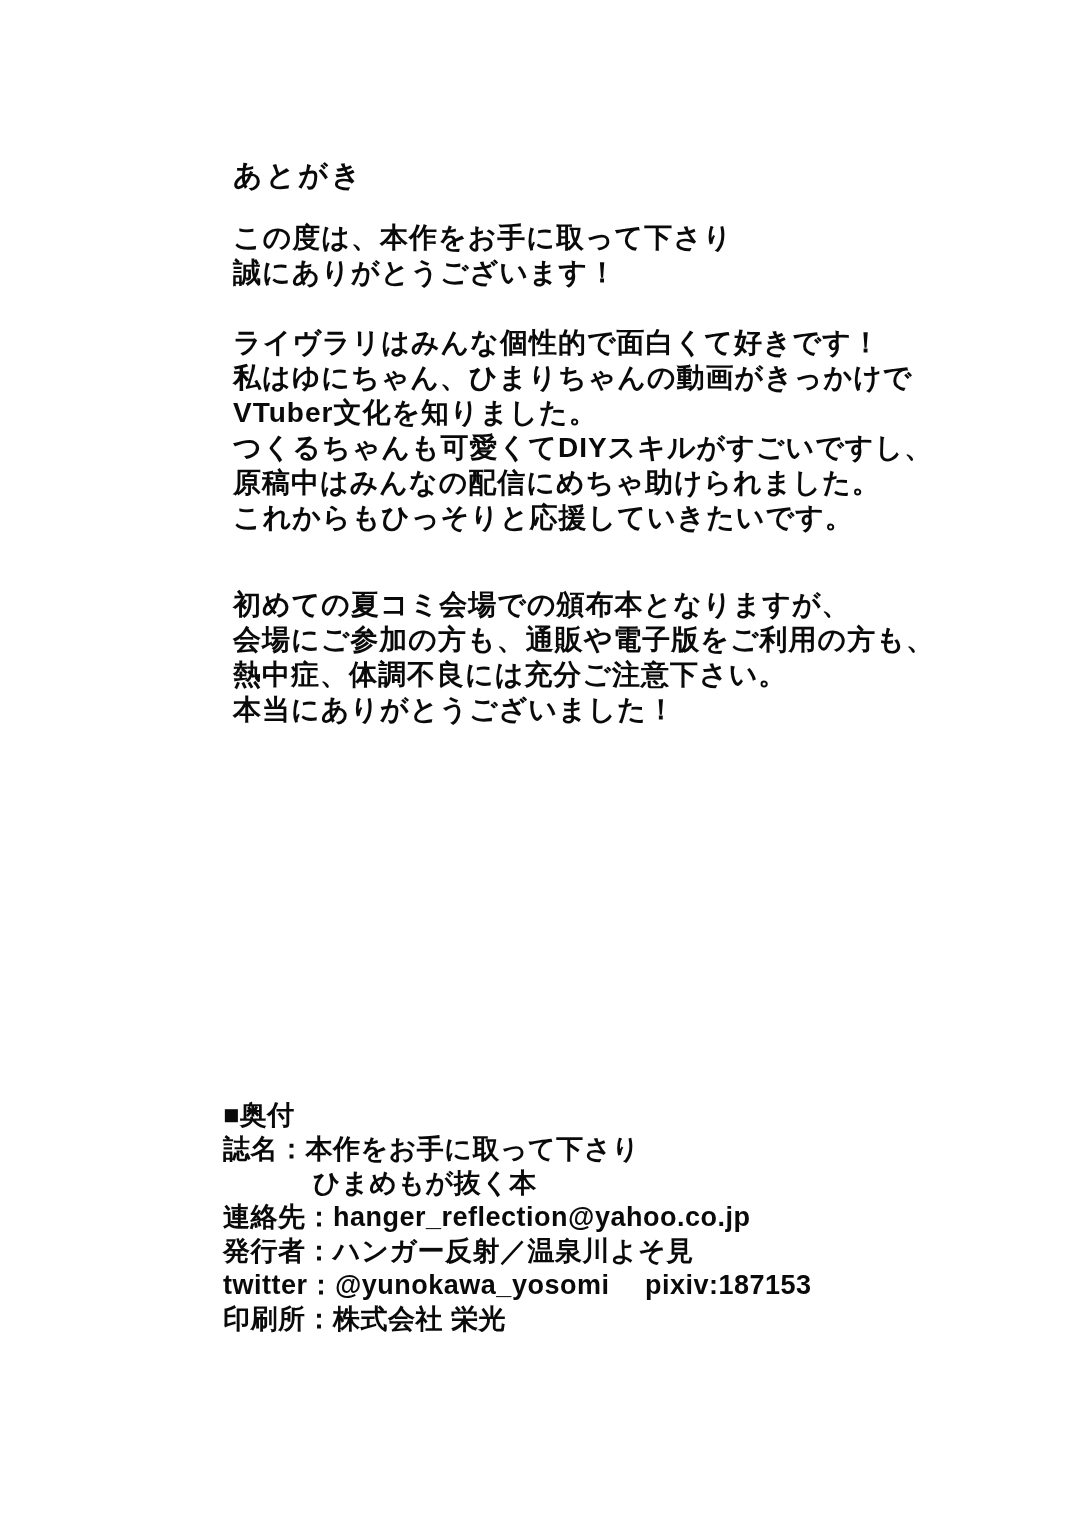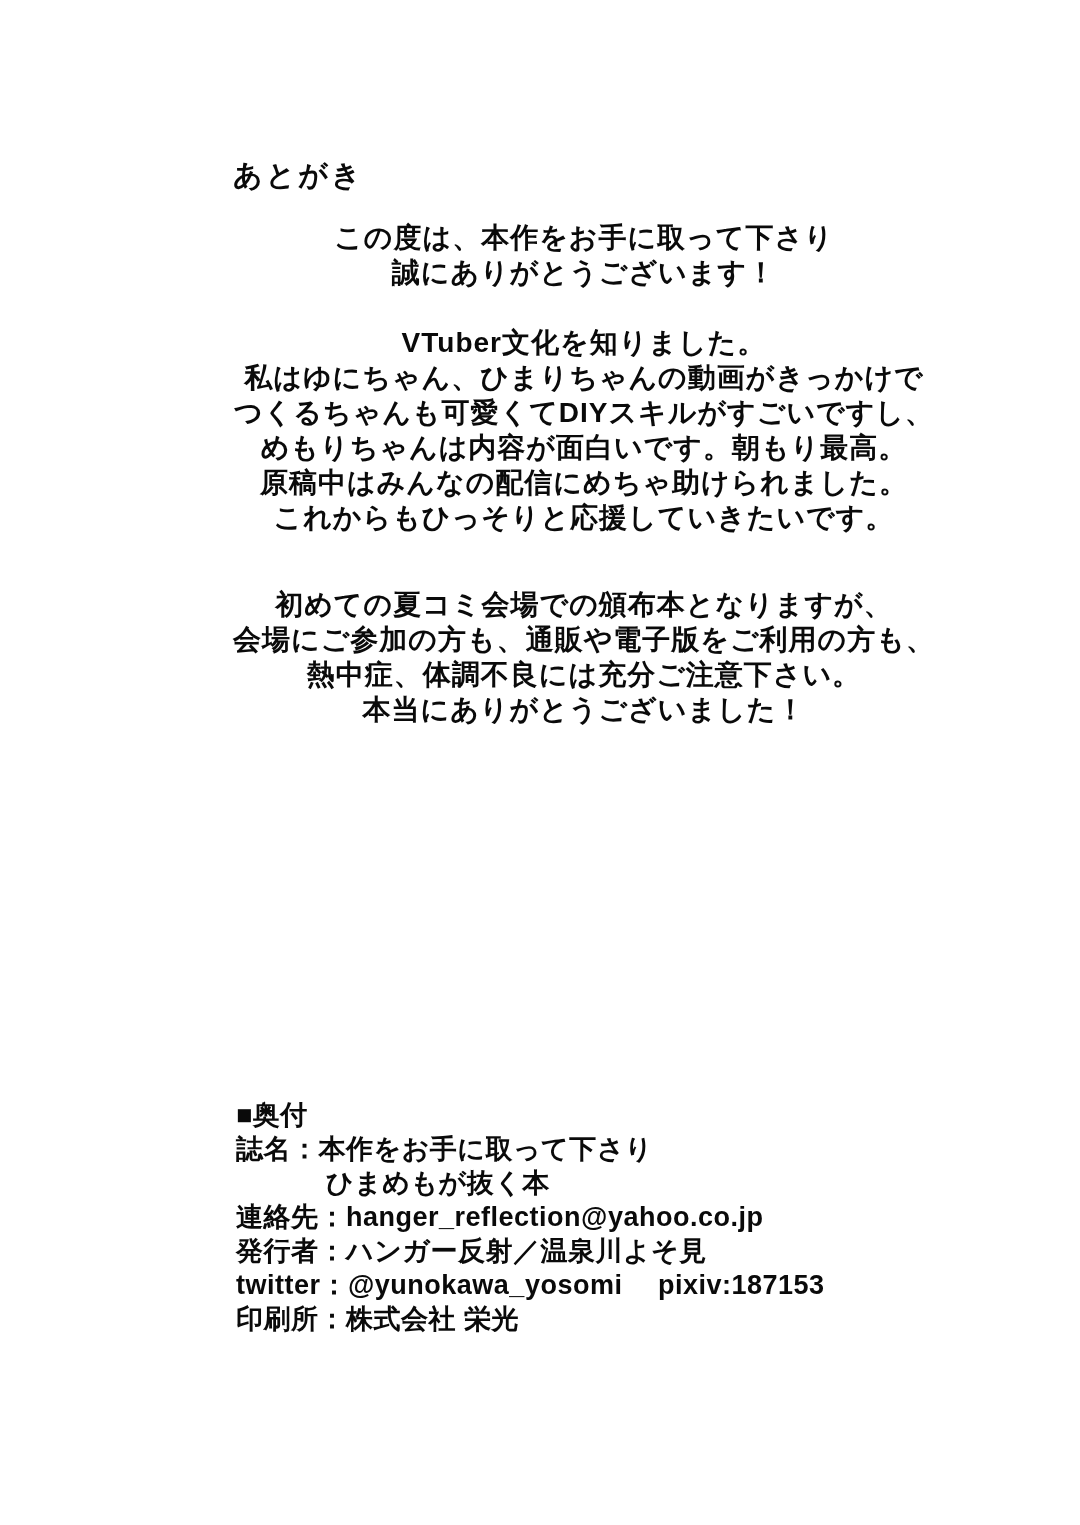--- a/index.html
+++ b/index.html
@@ -32,25 +32,25 @@
     font-weight: 700;
     line-height: 35px;
     letter-spacing: 3px;
   }
   .afterword p {
     margin: 0;
   }
   .afterword p.gap-l  { margin-bottom: 35px; }
   .afterword p.gap-m  { margin-bottom: 28px; }
   .afterword p.gap-xl { margin-bottom: 52px; }
-  .line { display: block; white-space: pre; text-align: center; }
+  .line { display: block; white-space: pre; }
   
   .colophon {
     position: absolute;
-    left: 236px;
+    left: 223px;
     top: 1098px;
     font-size: 27px;
     font-weight: 700;
     line-height: 34px;
     letter-spacing: 0.5px;
   }
   .colophon .c-line { display: block; white-space: pre; }
   .colophon .indent { padding-left: 90px; }
   
   .pagenum {
@@ -73,24 +73,24 @@
   <main class="afterword">
     <h1 class="heading">あとがき</h1>
 
     <p class="gap-l">
       <span class="line">この度は、本作をお手に取って下さり</span>
       <span class="line">誠にありがとうございます！</span>
     </p>
 
 
     <p class="gap-xl">
+      <span class="line">ライヴラリはみんな個性的で面白くて好きです！</span>
+      <span class="line">私はゆにちゃん、ひまりちゃんの動画がきっかけで</span>
       <span class="line">VTuber文化を知りました。</span>
-      <span class="line">私はゆにちゃん、ひまりちゃんの動画がきっかけで</span>
       <span class="line">つくるちゃんも可愛くてDIYスキルがすごいですし、</span>
-      <span class="line">めもりちゃんは内容が面白いです。朝もり最高。</span>
       <span class="line">原稿中はみんなの配信にめちゃ助けられました。</span>
       <span class="line">これからもひっそりと応援していきたいです。</span>
     </p>
 
     <p>
       <span class="line">初めての夏コミ会場での頒布本となりますが、</span>
       <span class="line">会場にご参加の方も、通販や電子版をご利用の方も、</span>
       <span class="line">熱中症、体調不良には充分ご注意下さい。</span>
       <span class="line">本当にありがとうございました！</span>
     </p>

